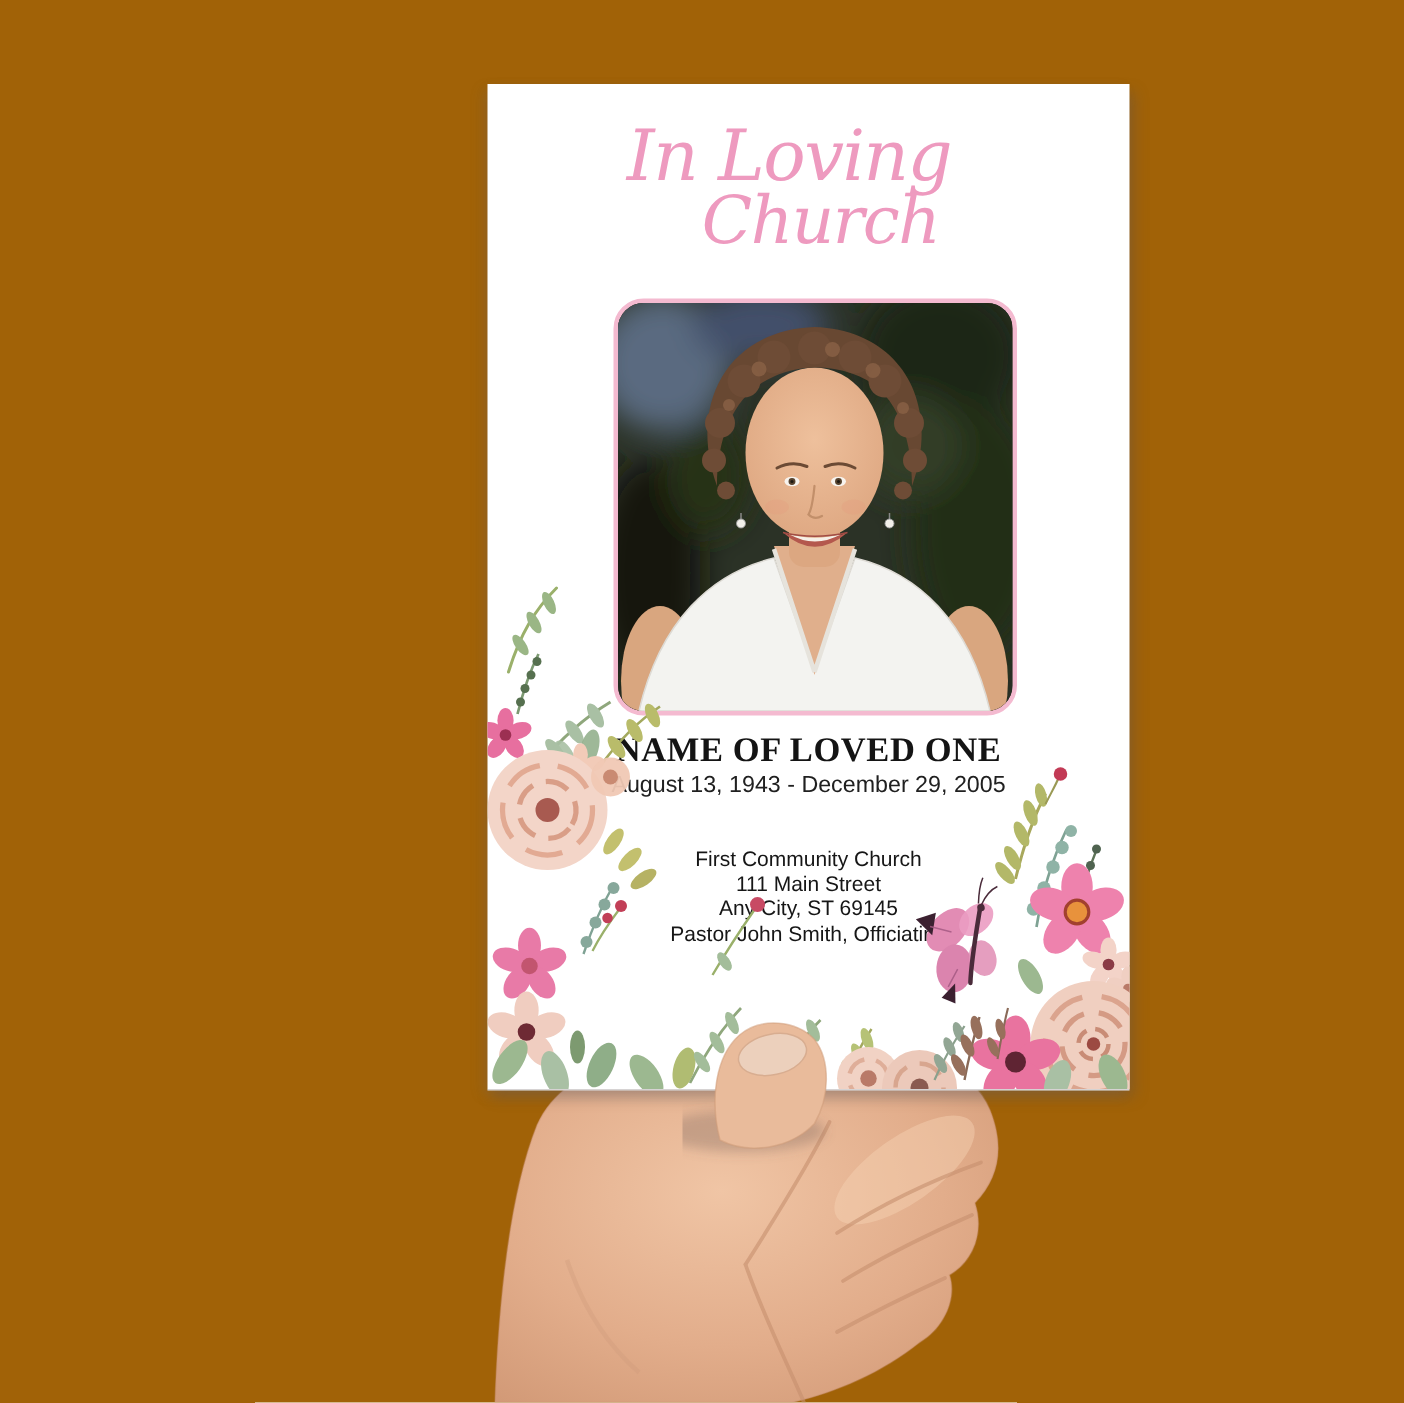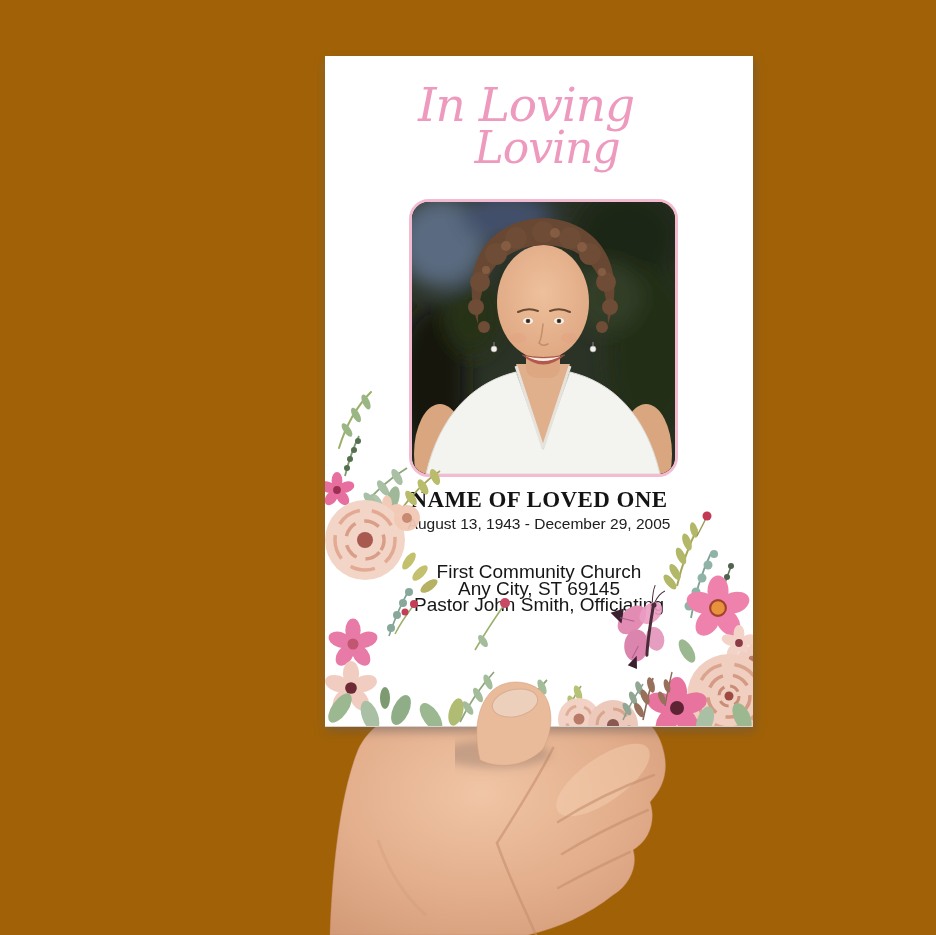--- a/index.html
+++ b/index.html
@@ -23,21 +23,21 @@
     border:3px solid #f4bad0;border-radius:20px;overflow:hidden;background:#2b3226;
   }
   .photo-frame svg{display:block;width:100%;height:100%;}
 
   .name{position:absolute;top:431px;left:0;width:100%;text-align:center;
         font-family:"Liberation Serif",serif;font-weight:bold;font-size:23px;
         letter-spacing:.4px;color:#141414;}
   .dates{position:absolute;top:459px;left:0;width:100%;text-align:center;
          font-size:15.5px;color:#202020;}
   .service{position:absolute;top:508px;left:0;width:100%;text-align:center;
-           font-size:19px;line-height:16.5px;color:#161616;}
+           font-size:14px;line-height:16.5px;color:#161616;}
 
   .floral-overlay{position:absolute;left:0;top:0;width:428px;height:670px;pointer-events:none;}
 
   
   .hand-body{position:absolute;left:318px;top:680px;width:354px;height:255px;z-index:0;}
   .thumb{position:absolute;left:455px;top:678px;width:130px;height:100px;z-index:2;}
 </style>
 </head>
 <body>
 
@@ -68,21 +68,21 @@
       <path d="M 235 68 C 222 95, 200 130, 179 163"></path>
       <path d="M 179 163 C 190 195, 205 225, 218 255"></path>
     </g>
     <path d="M 60 160 C 70 190, 85 215, 108 235" fill="none" stroke="#cf9c7a" stroke-width="3" opacity=".35"></path>
   </svg>
 
   <div class="card">
 
     <div class="title">
       <div class="t1">In Loving</div>
-      <div class="t2">Loving</div>
+      <div class="t2">Church</div>
     </div>
 
     <div class="photo-frame">
       <svg viewBox="0 0 263 272">
         <defs>
           <filter id="bgblur" x="-30%" y="-30%" width="160%" height="160%">
               <feGaussianBlur stdDeviation="10"></feGaussianBlur>
             </filter>
           <radialGradient id="skin" cx="50%" cy="42%" r="70%">
             <stop offset="0%" stop-color="#eec09c"></stop>
@@ -153,20 +153,21 @@
           <circle cx="181" cy="147" r="3" fill="#f2f0ea" stroke="#999" stroke-width=".6"></circle>
         </g>
       </svg>
     </div>
 
     <div class="name">NAME OF LOVED ONE</div>
     <div class="dates">August 13, 1943 - December 29, 2005</div>
 
     <div class="service">
       <div>First Community Church</div>
+      <div>111 Main Street</div>
       <div>Any City, ST 69145</div>
       <div>Pastor John Smith, Officiating</div>
     </div>
 
     <svg class="floral-overlay" viewBox="0 0 428 670">
 
       <g>
         <path d="M14,392 C22,366 32,350 46,336" fill="none" stroke="#9ab06a" stroke-width="2" stroke-linecap="round"></path>
         <ellipse cx="22" cy="374" rx="3.5" ry="8" transform="rotate(-35 22 374)" fill="#9ab685"></ellipse>
         <ellipse cx="31" cy="359" rx="3.5" ry="8" transform="rotate(-30 31 359)" fill="#9ab685"></ellipse>

